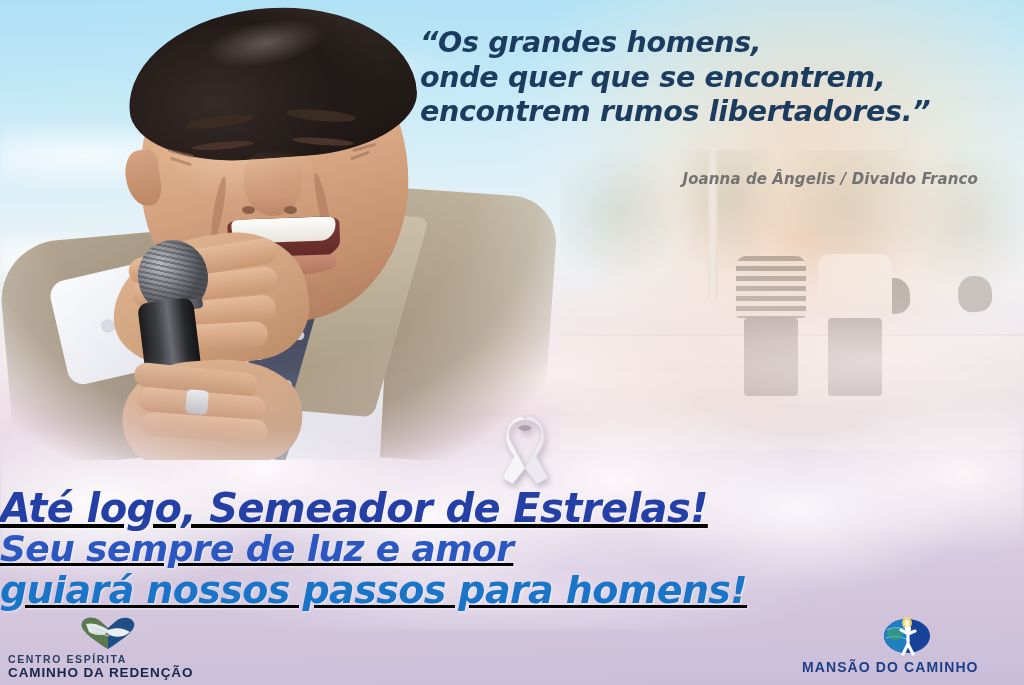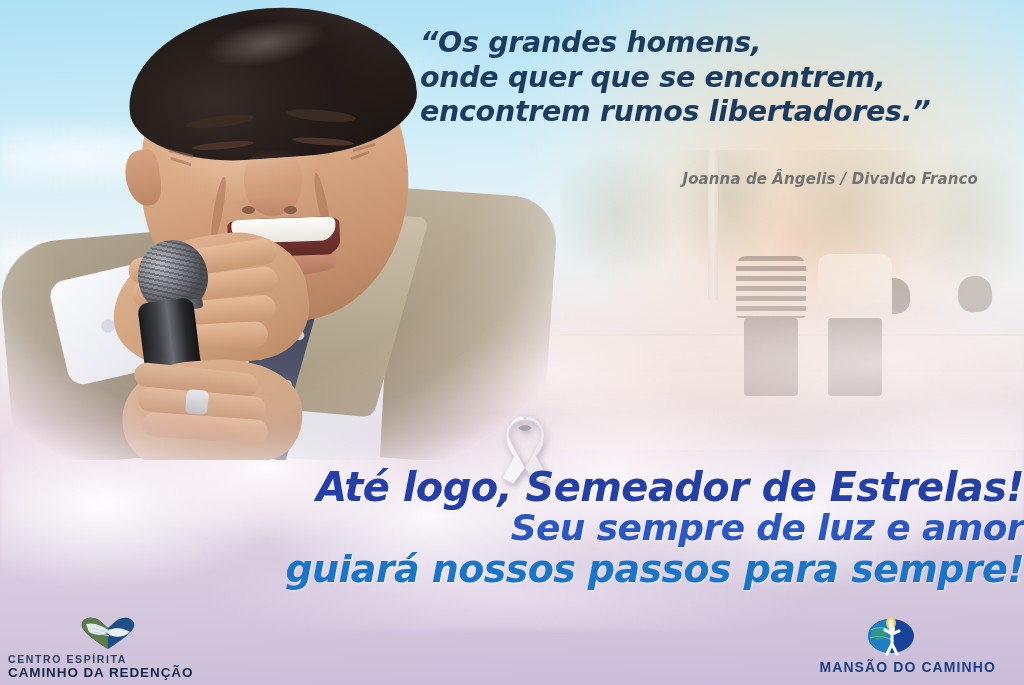--- a/index.html
+++ b/index.html
@@ -361,41 +361,42 @@
   .attribution{
     position:absolute;right:46px;top:170px;
     font-family:"DejaVu Sans",sans-serif;
     font-style:italic;font-weight:bold;
     font-size:15px;letter-spacing:0.1px;
     color:#737373;
     text-align:right;
   }
 
   .headline{
-    position:absolute;left:0;top:466px;width:100%;
-    text-align:right;
+    position:absolute;left:0;top:487px;width:100%;
+    text-align:left;
     font-family:"DejaVu Sans",sans-serif;
     font-style:italic;font-weight:bold;
     letter-spacing:-0.6px;
+    text-decoration:underline;
   }
   .hl{display:block;white-space:nowrap;}
   .hl1{font-size:40px;line-height:42px;color:#2440a6;
        text-shadow:1px 1px 2px rgba(255,255,255,0.55);}
   .hl2{font-size:36px;line-height:40px;color:#2a57c2;
        text-shadow:1px 1px 2px rgba(255,255,255,0.55);}
   .hl3{font-size:38px;line-height:42px;color:#1a74c8;
        text-shadow:1px 1px 2px rgba(255,255,255,0.55);}
 
   
   .ribbon{position:absolute;left:492px;top:412px;width:66px;height:76px;
           filter:drop-shadow(2px 3px 3px rgba(90,70,100,0.35));}
 
   
   .logo-left{position:absolute;left:8px;top:616px;width:200px;text-align:left;}
-  .logo-right{position:absolute;right:28px;top:614px;width:210px;text-align:right;}
+  .logo-right{position:absolute;right:12px;top:614px;width:210px;text-align:left;}
   .logo-left .l1{
     font-size:10.5px;font-weight:bold;color:#2b3f62;letter-spacing:1.6px;line-height:12px;
   }
   .logo-left .l2{
     font-size:13.5px;font-weight:bold;color:#16264a;letter-spacing:0.9px;line-height:16px;
   }
   .logo-right .r1{
     font-size:14px;font-weight:bold;color:#1d3f86;letter-spacing:1.1px;line-height:17px;
   }
   .mark{display:block;margin:0 auto 3px auto;}
@@ -496,21 +497,21 @@
 
   <svg class="ribbon" viewBox="0 0 66 76">
     <path d="M33 8 C20 8 14 18 18 28 L33 56 L21 72 L10 66 L22 44 C10 30 12 12 26 5 C29 3 31 4 33 8 Z" fill="#f6f4f6" stroke="#ddd8e0" stroke-width="0.7"></path>
     <path d="M33 8 C46 8 52 18 48 28 L33 56 L45 72 L56 66 L44 44 C56 30 54 12 40 5 C37 3 35 4 33 8 Z" fill="#eceaee" stroke="#ddd8e0" stroke-width="0.7"></path>
     <path d="M26 16 C30 12 36 12 40 16 C36 20 30 20 26 16 Z" fill="#a9a2ae"></path>
   </svg>
 
   <div class="headline">
     <span class="hl hl1">Até logo, Semeador de Estrelas!</span>
     <span class="hl hl2">Seu sempre de luz e amor</span>
-    <span class="hl hl3">guiará nossos passos para sempre!</span>
+    <span class="hl hl3">guiará nossos passos para homens!</span>
   </div>
 
   <div class="logo-left">
     <svg class="mark" width="60" height="34" viewBox="0 0 60 34">
       <path d="M30 33 C10 20 2 13 4 7 C6 1 16 0 22 5 L30 12 L38 5 C44 0 54 1 56 7 C58 13 50 20 30 33 Z" fill="#1d4f86"></path>
       <path d="M30 33 C10 20 2 13 4 7 C6 1 16 0 22 5 L30 12 Z" fill="#5d7a4e"></path>
       <path d="M8 8 C16 6 24 10 32 15 C26 20 18 20 11 16 Z" fill="#eef3f6" opacity="0.92"></path>
       <path d="M30 14 C38 11 46 12 52 16 C45 22 36 22 30 18 Z" fill="#f6f8fa" opacity="0.95"></path>
       <path d="M14 12 L30 17" stroke="#c9d6df" stroke-width="1" fill="none"></path>
       <path d="M16 16 L31 20" stroke="#c9d6df" stroke-width="1" fill="none"></path>

